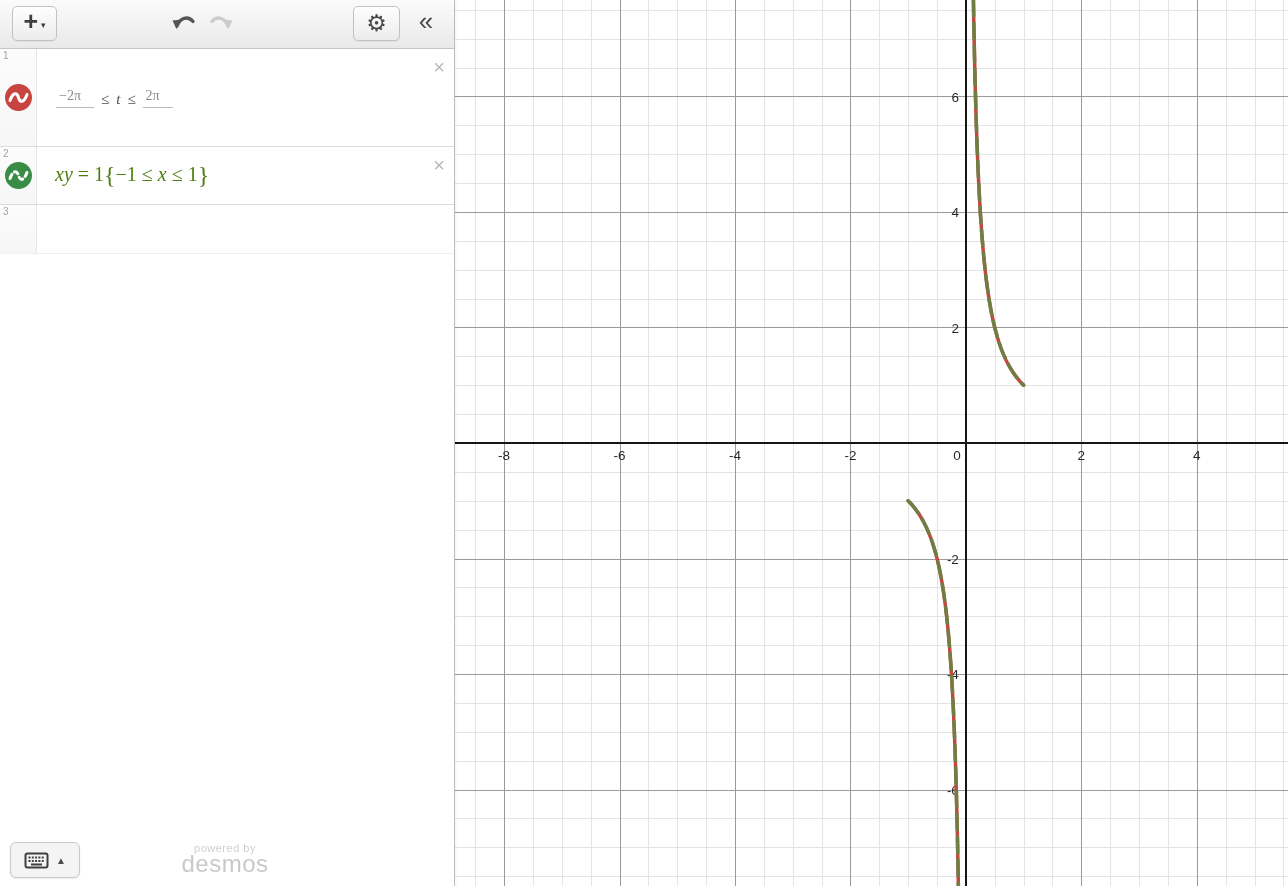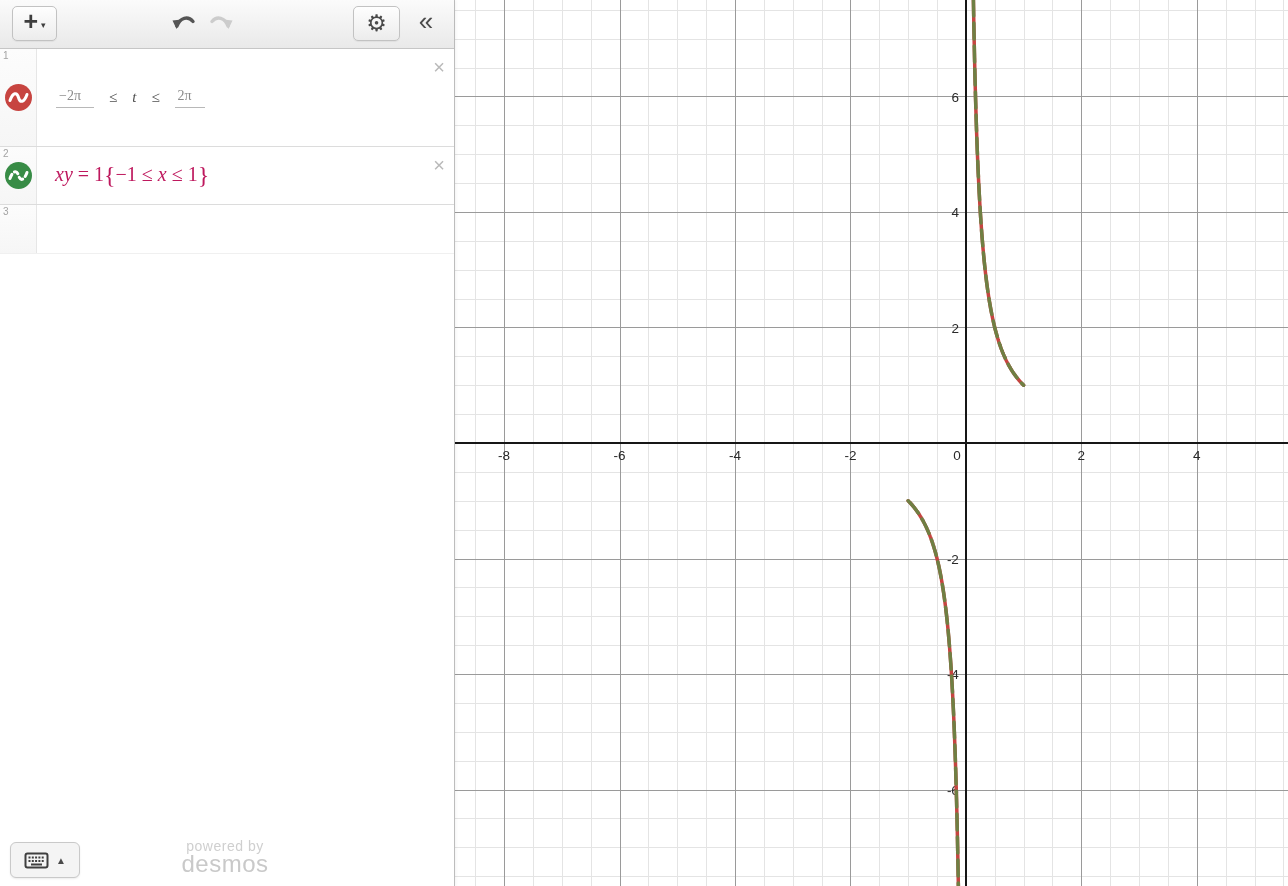--- a/index.html
+++ b/index.html
@@ -30,38 +30,38 @@
   .row-1{height:97px;} .row-2{height:57px;} .row-3{height:48px;border-bottom:1px solid #f0f0f0;}
   .gutter{width:36px;flex-shrink:0;border-right:1px solid #e6e6e6;
     background:linear-gradient(#fcfcfc,#f6f6f6);position:relative;display:flex;
     align-items:center;justify-content:center;cursor:pointer;}
   .row-num{position:absolute;top:1px;left:3px;font-size:10px;color:#a3a3a3;}
   .icon-circle{width:27px;height:27px;border-radius:50%;display:flex;align-items:center;
     justify-content:center;}
   .content{flex:1;display:flex;flex-direction:column;justify-content:center;
     padding-left:18px;gap:9px;cursor:text;}
   .math{font-family:"Liberation Serif",serif;font-size:21px;color:#000;white-space:pre;}
-  .math2{font-family:"Liberation Serif",serif;font-size:20px;color:#be185d;white-space:pre;}
+  .math2{font-family:"Liberation Serif",serif;font-size:20px;color:#4d7c0f;white-space:pre;}
   .it{font-style:italic;}
   .big{font-size:27px;vertical-align:-3px;}
   .brace{font-size:24px;vertical-align:-2px;}
   .domain-line{font-family:"Liberation Serif",serif;font-size:14px;display:flex;
-    align-items:center;gap:15px;padding-left:1px;}
+    align-items:flex-end;gap:7px;padding-left:1px;}
   .field{color:#8a8a8a;border-bottom:1px solid #b8b8b8;padding:0 13px 3px 3px;cursor:text;}
   .rel{color:#4f4f4f;font-size:15px;}
   .close-btn{position:absolute;top:8px;right:9px;font-size:20px;color:#b9b9b9;
     line-height:1;cursor:pointer;}
 
   .kb-btn{position:absolute;left:10px;bottom:8px;width:70px;height:36px;border:1px solid #c9c9c9;
     border-radius:6px;background:#f4f4f4;display:flex;align-items:center;justify-content:center;
     gap:7px;cursor:pointer;box-shadow:0 1px 2px rgba(0,0,0,.08);box-sizing:border-box;}
   .kb-caret{font-size:10px;color:#4a4a4a;}
   .watermark{position:absolute;left:160px;bottom:12px;width:130px;text-align:center;
     user-select:none;cursor:pointer;}
-  .watermark .pb{font-size:14px;color:#cfcfcf;letter-spacing:.5px;}
+  .watermark .pb{font-size:11px;color:#cfcfcf;letter-spacing:.5px;}
   .watermark .brand{font-size:24px;font-weight:normal;letter-spacing:.5px;line-height:.85;
     color:#c9c9c9;}
 
   
   .graph-area{position:absolute;left:455px;top:0;width:833px;height:886px;background:#fff;}
   .graph-area svg text{font-family:"Liberation Sans",sans-serif;}
 </style>
 </head>
 <body>
 

